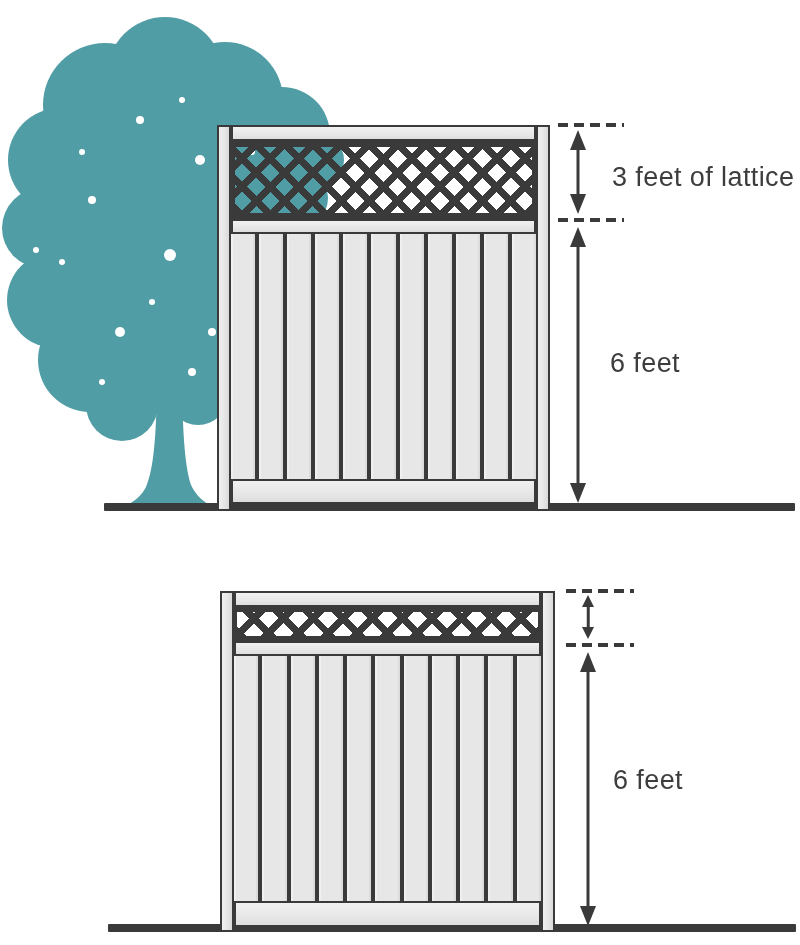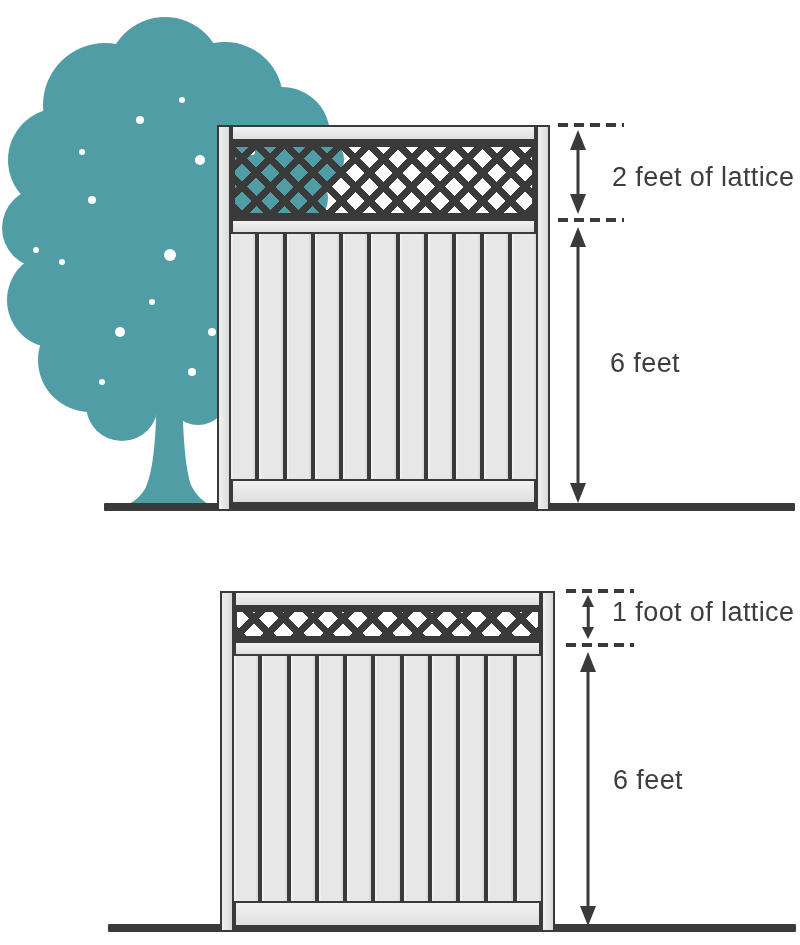--- a/index.html
+++ b/index.html
@@ -137,21 +137,21 @@
     <div class="head up"></div>
     <div class="line"></div>
     <div class="head down"></div>
   </div>
   <div class="v-arrow big" style="left:570px; top:227px; height:276px;">
     <div class="head up"></div>
     <div class="line"></div>
     <div class="head down"></div>
   </div>
 
-  <div class="dim-label" style="left:612px; top:162px;">2 feet of lattice</div>
+  <div class="dim-label" style="left:612px; top:162px;">3 feet of lattice</div>
   <div class="dim-label" style="left:610px; top:348px;">6 feet</div>
 
   <div class="ground" style="left:108px; top:924px; width:688px;"></div>
 
   <div class="fence">
     <div class="rail" style="left:234px; top:591px; width:307px; height:16px;"></div>
     <div class="lattice thin" style="left:234px; top:607px; width:307px; height:34px;"></div>
     <div class="rail" style="left:234px; top:641px; width:307px; height:15px;"></div>
     <div class="boards" style="left:234px; top:656px; width:307px; height:245px;">
         <div class="board"></div>
@@ -178,16 +178,15 @@
     <div class="head up"></div>
     <div class="line"></div>
     <div class="head down"></div>
   </div>
   <div class="v-arrow big" style="left:580px; top:652px; height:274px;">
     <div class="head up"></div>
     <div class="line"></div>
     <div class="head down"></div>
   </div>
 
-  <div class="dim-label" style="left:612px; top:597px;">1 foot of lattice</div>
   <div class="dim-label" style="left:613px; top:765px;">6 feet</div>
 
 </div>
 
 </body></html>

